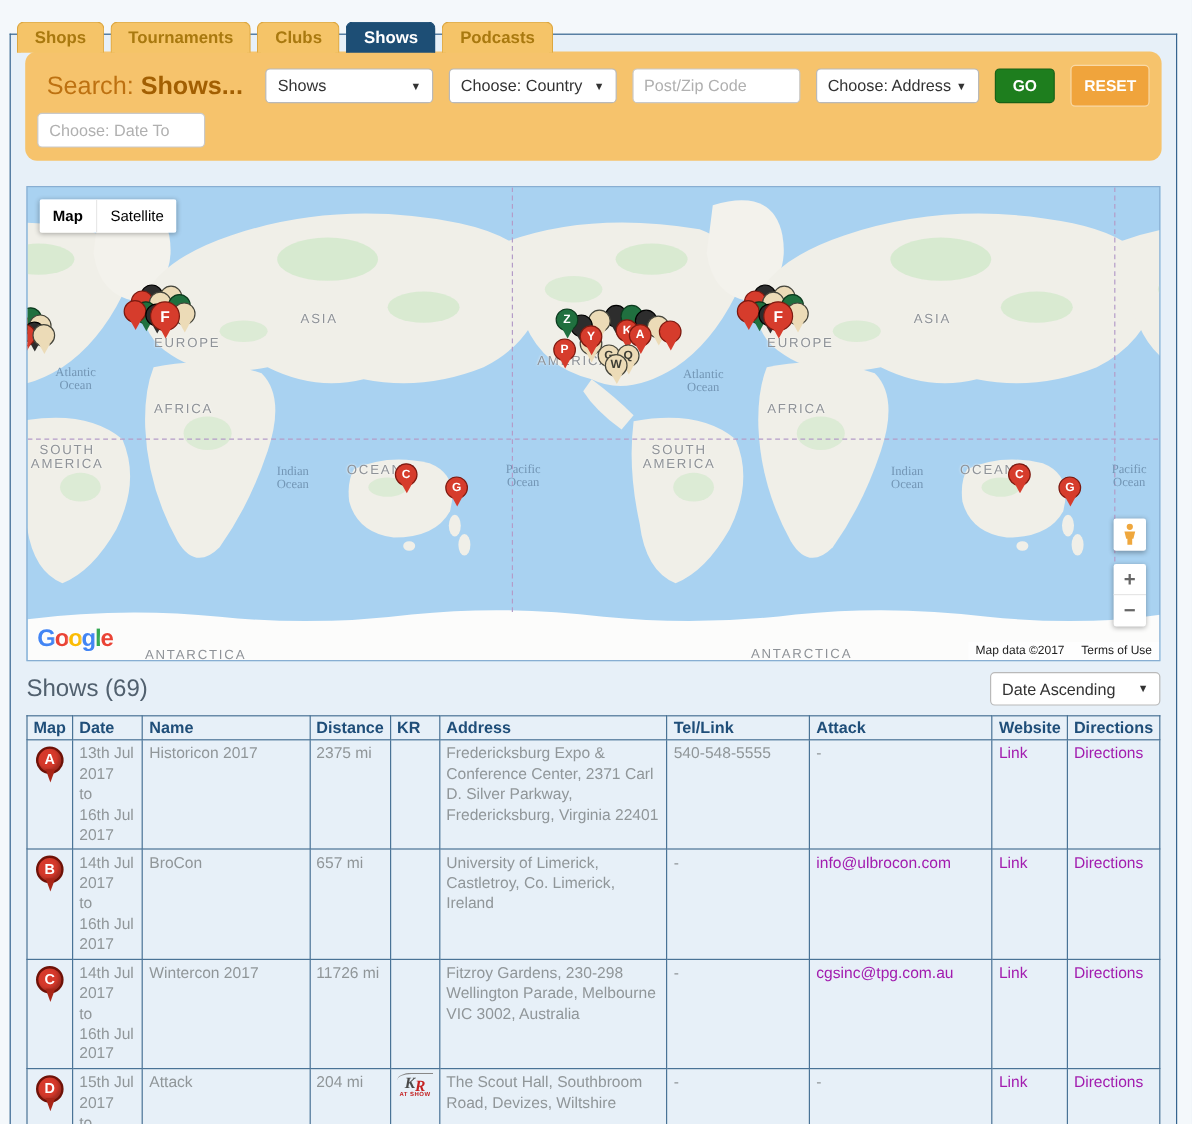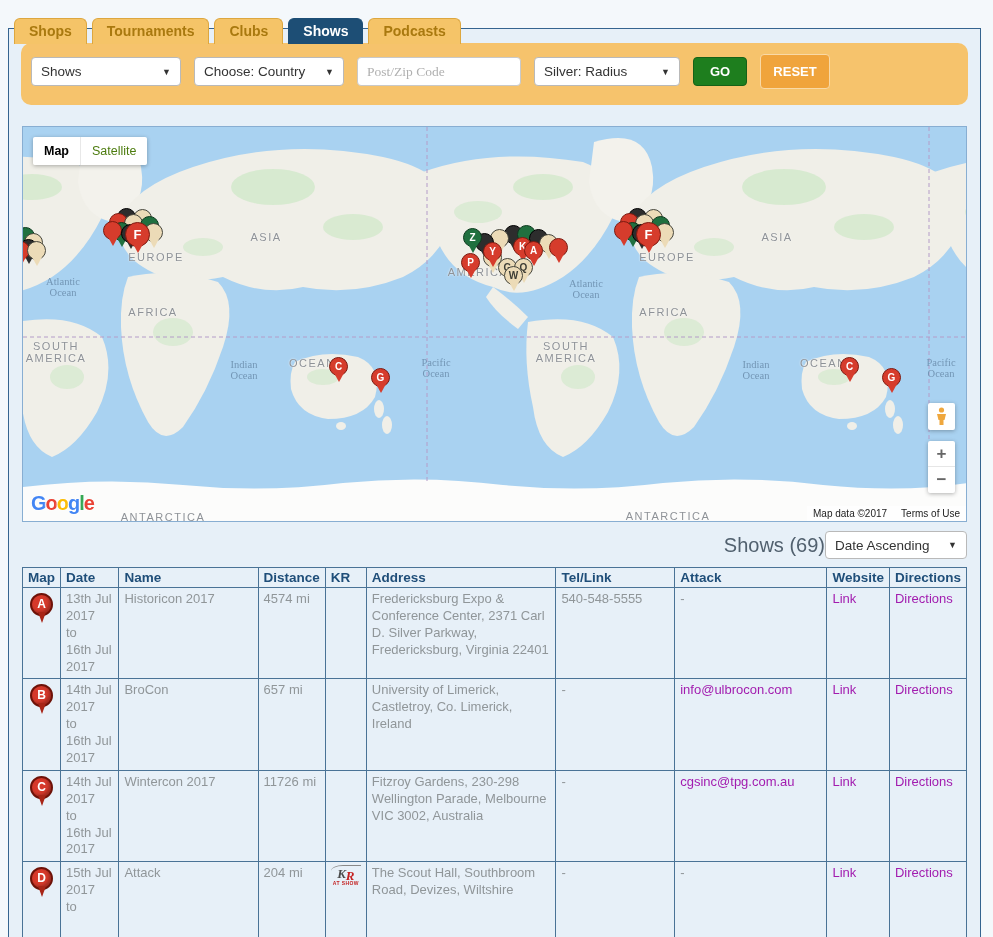--- a/index.html
+++ b/index.html
@@ -19,22 +19,22 @@
   
   .searchbar { margin:14px 12px 0; background:#f6c36c; border-radius:10px; padding:11px 10px; }
   .srow { display:flex; align-items:center; gap:13px; }
   .srow + .srow { margin-top:5px; gap:12px; }
   .search-title { font-size:21px; color:#bd7111; margin:0 6px 0 8px; white-space:nowrap; }
   .search-title b { color:#a25f02; }
   .fake-select { background:#fff; border:1px solid #b9b9b9; border-radius:4px; height:29px; width:150px;
                  display:flex; align-items:center; justify-content:space-between; padding:0 9px;
                  font-size:13.5px; color:#333; cursor:pointer; }
   .fake-select .arrow { font-size:9px; color:#333; }
-  .txt-input { background:#fff; border:1px solid #c9c9c9; border-radius:4px; height:29px; width:164px;
-               padding:0 9px; font-size:13.5px; color:#333; font-family:Liberation Serif, serif; }
+  .txt-input { background:#fff; border:1px solid #c9c9c9; border-radius:4px; height:29px; width:140px;
+               padding:0 9px; font-size:13.5px; color:#333; font-family:Liberation Sans, sans-serif; }
   .txt-input::placeholder { color:#b0b0b0; }
   .btn-go { background:#1e7e1e; border:1px solid #176117; border-radius:4px; color:#fff; font-weight:bold;
             font-size:13px; height:29px; width:54px; cursor:pointer; }
   .btn-reset { background:#f0a43c; border:1px solid #f9d9a6; border-radius:4px; color:#fff; font-weight:bold;
                font-size:13px; height:35px; width:70px; cursor:pointer; }
 
   
   .map { position:relative; margin:21px 13px 0; height:396px; background:#a9d2f1;
          border:1px solid #88aed2; overflow:hidden; }
   .map svg.world { position:absolute; left:0; top:0; }
@@ -49,41 +49,41 @@
   .pin::after { content:""; position:absolute; left:50%; top:100%; margin-left:-5px; margin-top:-2px;
                 border:5px solid transparent; border-top-width:9px; }
   .pin.red { background:#d63c2c; border-color:#7d1a10; } .pin.red::after { border-top-color:#d63c2c; }
   .pin.green { background:#20703f; border-color:#0c3a1e; } .pin.green::after { border-top-color:#20703f; }
   .pin.tan { background:#ecdbb7; border-color:#45453b; color:#3c3c34; } .pin.tan::after { border-top-color:#ecdbb7; }
   .pin.black { background:#2d2d2d; border-color:#000; } .pin.black::after { border-top-color:#2d2d2d; }
   .pin.big { width:25px; height:25px; margin-left:-13px; margin-top:-13px; font-size:13px; z-index:4; }
 
   .map-type { position:absolute; top:10px; left:10px; display:flex; z-index:6;
               box-shadow:0 1px 4px rgba(0,0,0,.3); border-radius:2px; overflow:hidden; }
-  .map-type .mbtn { background:#fff; padding:7px 11px; font-size:12.5px; color:#4d7c0f; cursor:pointer; }
+  .map-type .mbtn { background:#fff; padding:7px 11px; font-size:12.5px; color:#000000; cursor:pointer; }
   .map-type .mbtn.sel { color:#000; font-weight:bold; }
   .map-type .mbtn + .mbtn { border-left:1px solid #e8e8e8; }
 
   .pegman { position:absolute; right:11px; top:276px; width:27px; height:27px; background:#fff; border-radius:2px;
             box-shadow:0 1px 4px rgba(0,0,0,.3); display:flex; align-items:center; justify-content:center;
             cursor:pointer; z-index:6; }
   .zoomctl { position:absolute; right:11px; top:314px; width:27px; background:#fff; border-radius:2px;
              box-shadow:0 1px 4px rgba(0,0,0,.3); z-index:6; }
   .zoomctl div { height:26px; display:flex; align-items:center; justify-content:center;
                  font-size:17px; font-weight:bold; color:#666; cursor:pointer; }
   .zoomctl div:first-child { border-bottom:1px solid #e6e6e6; }
 
   .glogo { position:absolute; left:8px; bottom:6px; font-weight:bold; font-size:20px; letter-spacing:-1px;
            text-shadow:0 0 2px #fff, 0 0 2px #fff, 0 0 3px #fff; z-index:6; }
   .map-attr { position:absolute; right:0; bottom:0; display:flex; gap:14px; font-size:10px; color:#222;
               background:rgba(255,255,255,.7); padding:2px 6px; z-index:6; }
   .map-attr span { white-space:nowrap; }
 
   
-  .shows-row { display:flex; align-items:center; justify-content:flex-end; margin:9px 13px 8px; }
+  .shows-row { display:flex; align-items:center; justify-content:space-between; margin:9px 13px 8px; }
   .shows-heading { font-size:20px; color:#51606e; }
   .sort-select { width:142px; height:28px; font-size:13.5px; }
 
   
   table.shows { border-collapse:collapse; margin:0 13px; table-layout:fixed; }
   table.shows th, table.shows td { border:1px solid #4a7396; padding:3px 5px; vertical-align:top;
                                    font-size:13px; text-align:left; overflow:hidden; }
   table.shows th { color:#1f4e79; font-weight:bold; font-size:13.5px; padding:2px 5px; }
   table.shows td { color:#909699; height:80px; line-height:1.3; }
   td.c-map { text-align:center; }
@@ -112,37 +112,39 @@
       <div class="tab">Tournaments</div>
       <div class="tab">Clubs</div>
       <div class="tab active">Shows</div>
       <div class="tab">Podcasts</div>
     </div>
 
   <div class="container">
 
     <div class="searchbar">
       <div class="srow">
+        <div class="search-title"><span>Search:</span> <b>Shows...</b></div>
         <div class="fake-select">
           <span>Shows</span>
             <span class="arrow">▼</span>
         </div>
         <div class="fake-select" style="width:150px">
           <span>Choose: Country</span>
             <span class="arrow">▼</span>
         </div>
         <input class="txt-input" placeholder="Post/Zip Code" style="">
         <div class="fake-select" style="width:146px">
-          <span>Silver: Radius</span>
+          <span>Choose: Address</span>
             <span class="arrow">▼</span>
         </div>
         <button class="btn-go">GO</button>
         <button class="btn-reset">RESET</button>
       </div>
       <div class="srow">
+        <input class="txt-input" placeholder="Choose: Date To" style="">
       </div>
     </div>
 
     <div class="map">
       <svg class="world" width="945" height="396" viewBox="0 0 945 396">
         <defs>
           <g id="tile">
             <path d="M60,15 Q110,0 118,40 Q125,80 90,95 Q60,90 55,55 Z" fill="#f3f2ec"></path>
             <path d="M95,95 Q110,60 170,40 Q260,10 360,30 Q430,45 430,90 Q420,130 380,150 Q330,170 280,160 Q240,170 200,150 Q150,160 120,140 Q95,125 95,95 Z" fill="#f0efe8"></path>
             <path d="M105,150 Q150,140 195,155 Q215,175 200,220 Q185,265 160,300 Q140,320 125,295 Q100,250 98,200 Q97,170 105,150 Z" fill="#f0efe8"></path>
@@ -312,21 +314,21 @@
           <tr>
             <td class="c-map">
               <div class="tpin">A</div>
             </td>
             <td>
               <div>13th Jul 2017</div>
               <div>to</div>
               <div>16th Jul 2017</div>
             </td>
             <td>Historicon 2017</td>
-            <td>4574 mi</td>
+            <td>2375 mi</td>
             <td></td>
             <td>Fredericksburg Expo &amp; Conference Center, 2371 Carl D. Silver Parkway, Fredericksburg, Virginia 22401</td>
             <td>540-548-5555</td>
             <td>-</td>
             <td><a class="tlink">Link</a></td>
             <td><a class="tlink">Directions</a></td>
           </tr>
           <tr>
             <td class="c-map">
               <div class="tpin">B</div>

